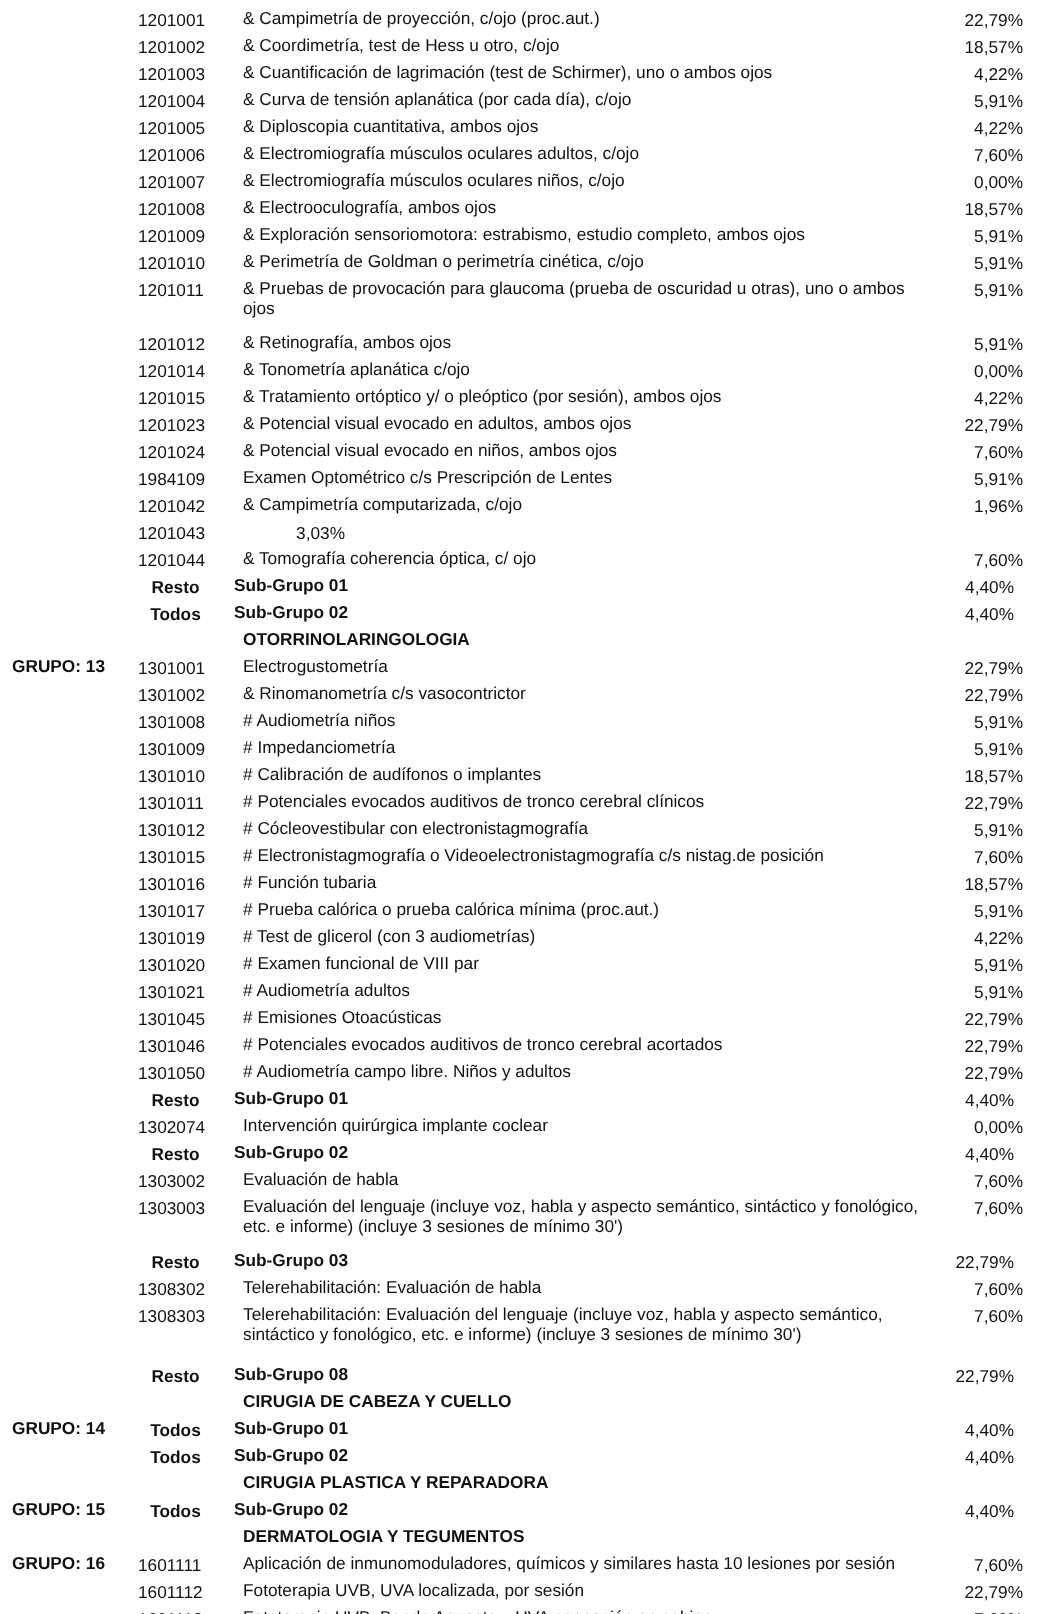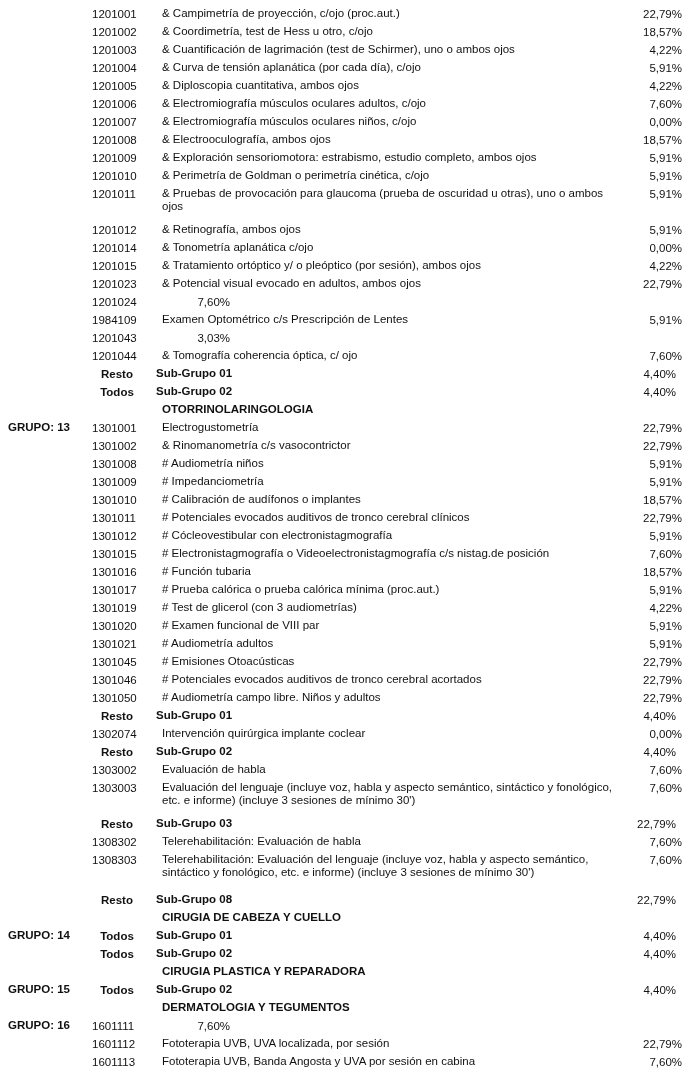--- a/index.html
+++ b/index.html
@@ -95,26 +95,32 @@
       <span class="desc">&amp; Tratamiento ortóptico y/ o pleóptico (por sesión), ambos ojos</span>
       <span class="pct">4,22%</span>
     </div>
     <div class="row">
       <span class="code">1201023</span>
       <span class="desc">&amp; Potencial visual evocado en adultos, ambos ojos</span>
       <span class="pct">22,79%</span>
     </div>
     <div class="row">
       <span class="code">1201024</span>
+      <span class="desc">&amp; Potencial visual evocado en niños, ambos ojos</span>
       <span class="pct">7,60%</span>
     </div>
     <div class="row">
       <span class="code">1984109</span>
       <span class="desc">Examen Optométrico c/s Prescripción de Lentes</span>
       <span class="pct">5,91%</span>
+    </div>
+    <div class="row">
+      <span class="code">1201042</span>
+      <span class="desc">&amp; Campimetría computarizada, c/ojo</span>
+      <span class="pct">1,96%</span>
     </div>
     <div class="row">
       <span class="code">1201043</span>
       <span class="pct">3,03%</span>
     </div>
     <div class="row">
       <span class="code">1201044</span>
       <span class="desc">&amp; Tomografía coherencia óptica, c/ ojo</span>
       <span class="pct">7,60%</span>
     </div>
@@ -283,20 +289,21 @@
       <span class="desc bold">Sub-Grupo 02</span>
       <span class="pct">4,40%</span>
     </div>
     <div class="row header">
       <span class="grupo">GRUPO: 16</span>
       <span class="code"></span>
       <span class="desc bold">DERMATOLOGIA Y TEGUMENTOS</span>
     </div>
     <div class="row">
       <span class="code">1601111</span>
+      <span class="desc">Aplicación de inmunomoduladores, químicos y similares hasta 10 lesiones por sesión</span>
       <span class="pct">7,60%</span>
     </div>
     <div class="row">
       <span class="code">1601112</span>
       <span class="desc">Fototerapia UVB, UVA localizada, por sesión</span>
       <span class="pct">22,79%</span>
     </div>
     <div class="row">
       <span class="code">1601113</span>
       <span class="desc">Fototerapia UVB, Banda Angosta y UVA por sesión en cabina</span>

